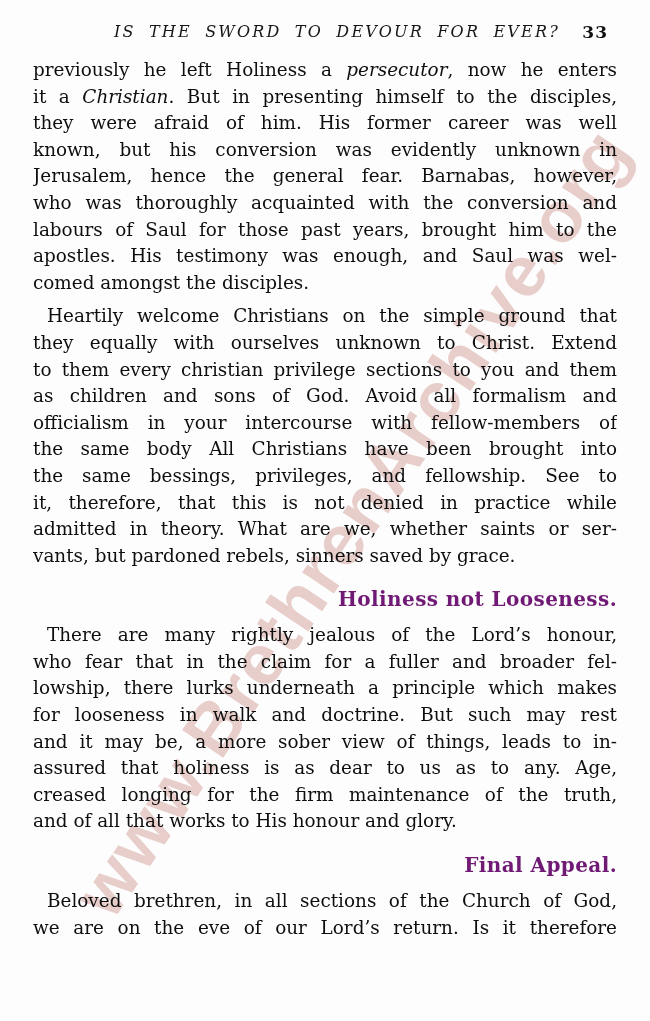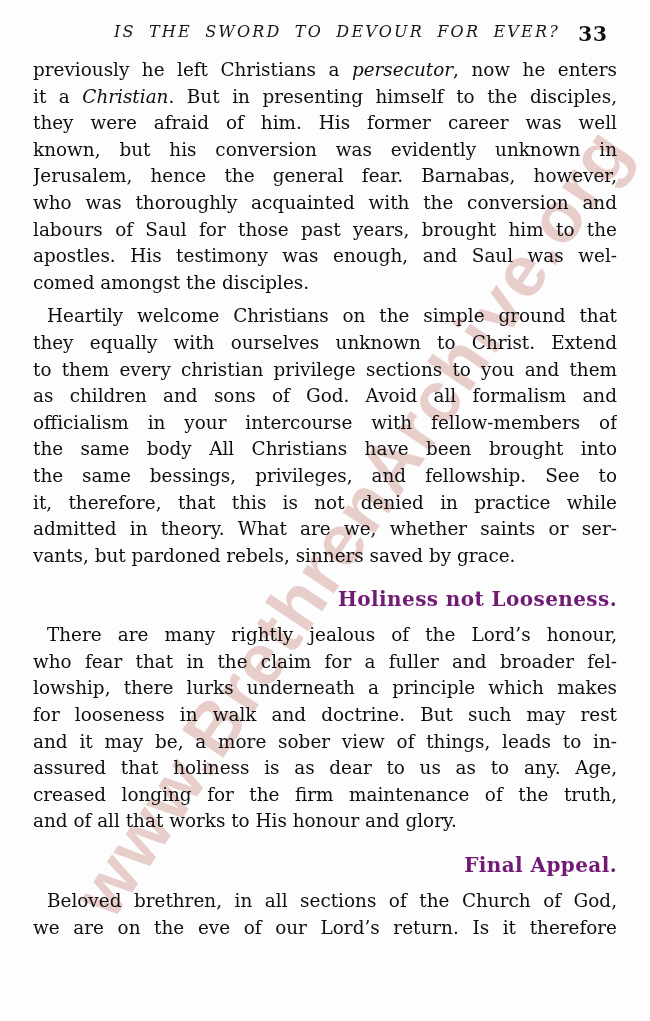--- a/index.html
+++ b/index.html
@@ -17,21 +17,21 @@
   }
   .header-title{
     font-style:italic;
     font-size:16px;
     letter-spacing:2.2px;
     word-spacing:6px;
     color:#161616;
   }
   .page-number{
     position:absolute;right:42px;top:0;
-    font-size:20px;font-weight:600;font-style:normal;
+    font-size:17px;font-weight:600;font-style:normal;
     letter-spacing:1px;color:#111;
   }
   .body-text{
     position:absolute;top:57px;left:33px;right:33px;z-index:2;
     font-size:18.4px;line-height:26.6px;
   }
   .paragraph{margin:0;}
   .line{
     text-align:justify;
     height:26.6px;
@@ -68,21 +68,21 @@
 <div class="page">
   <div class="running-header">
     <span class="header-title">IS THE SWORD TO DEVOUR FOR EVER?</span>
     <span class="page-number">33</span>
   </div>
 
   <div class="watermark">www.BrethrenArchive.org</div>
 
   <main class="body-text" id="content-root">
       <div class="paragraph">
-        <div class="line just"><span>previously he left Christians a </span><i>persecutor</i><span>, now he enters</span></div>
+        <div class="line just"><span>previously he left Holiness a </span><i>persecutor</i><span>, now he enters</span></div>
         <div class="line just"><span>it a </span><i>Christian</i><span>.  But in presenting himself to the disciples,</span></div>
         <div class="line just"><span>they were afraid of him.  His former career was well</span></div>
         <div class="line just"><span>known, but his conversion was evidently unknown in</span></div>
         <div class="line just"><span>Jerusalem, hence the general fear.  Barnabas, however,</span></div>
         <div class="line just"><span>who was thoroughly acquainted with the conversion and</span></div>
         <div class="line just"><span>labours of Saul for those past years, brought him to the</span></div>
         <div class="line just"><span>apostles.  His testimony was enough, and Saul was wel-</span></div>
         <div class="line"><span>comed amongst the disciples.</span></div>
       </div>
       <div class="paragraph">

